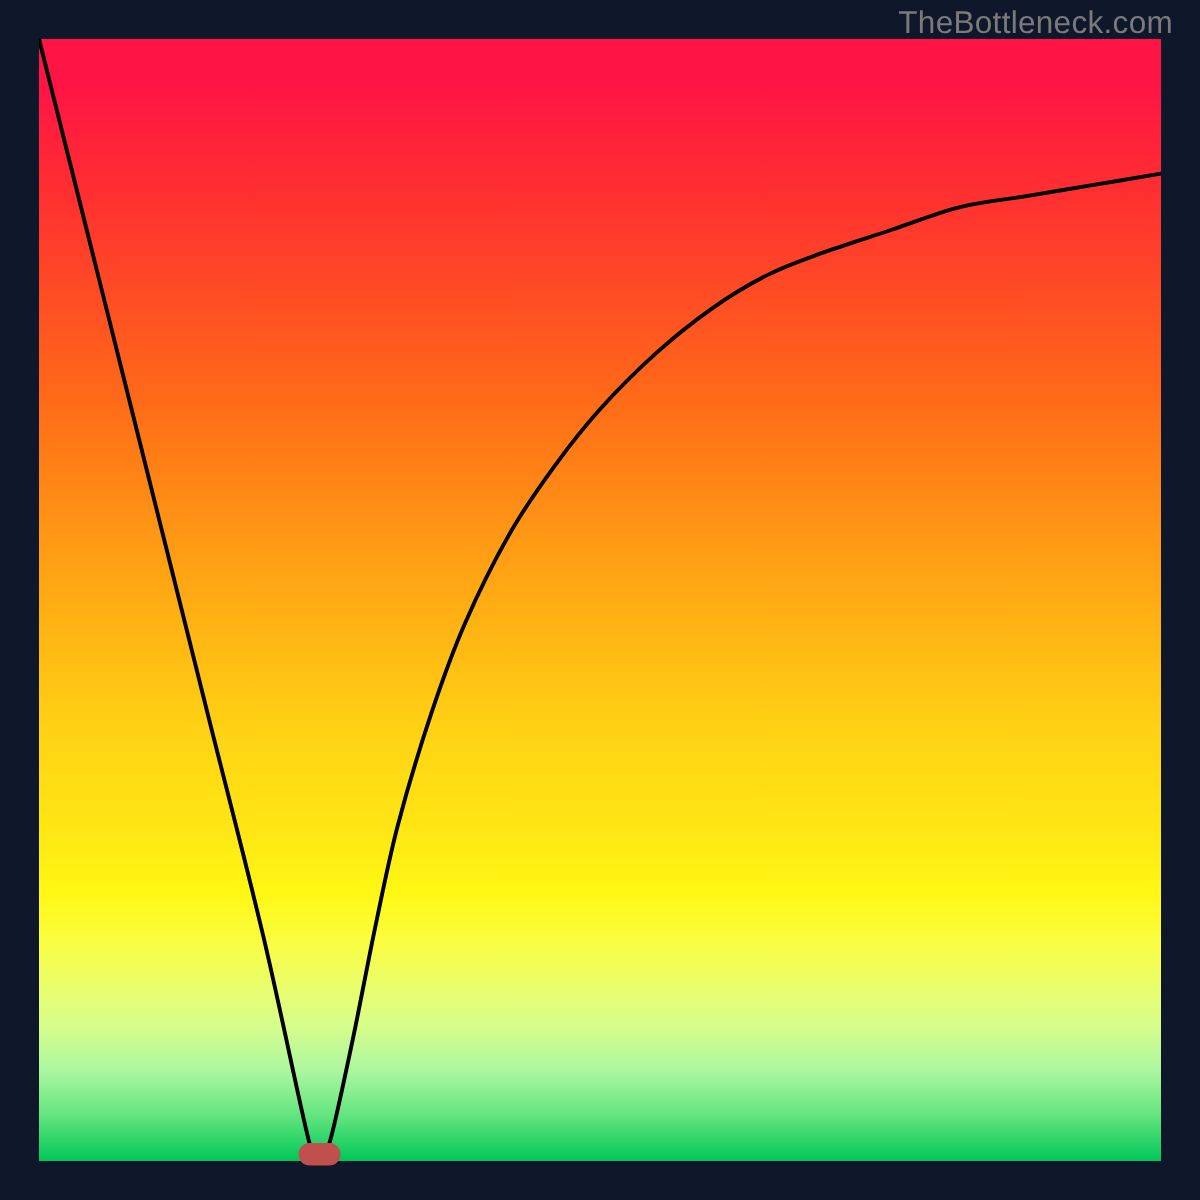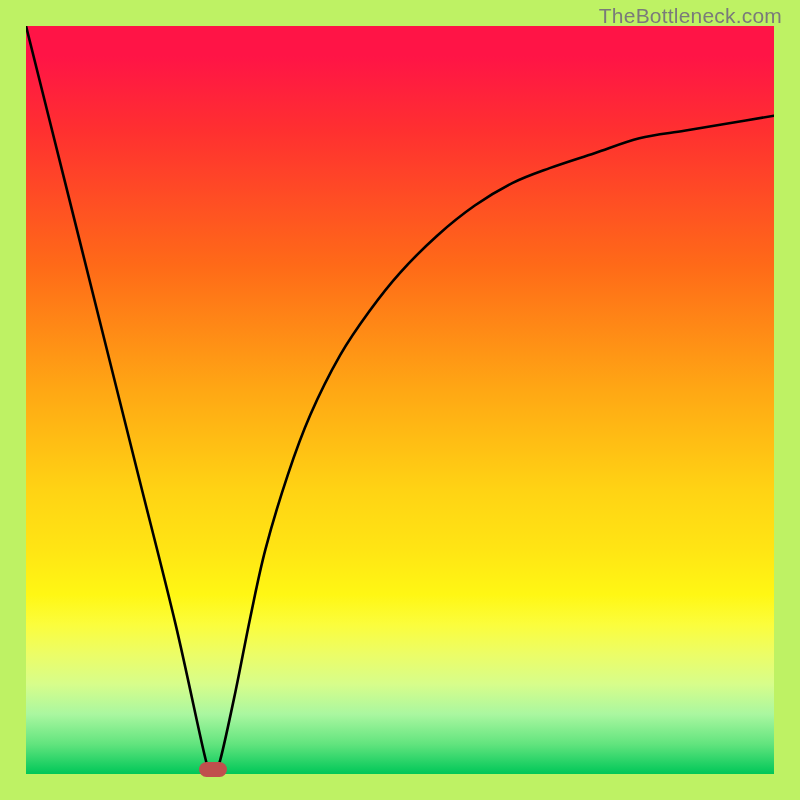--- a/index.html
+++ b/index.html
@@ -8,21 +8,21 @@
     width: 800px;
     height: 800px;
     background: #000;
     overflow: hidden;
     font-family: Arial, Helvetica, sans-serif;
   }
   .stage {
     position: relative;
     width: 800px;
     height: 800px;
-    background: #bef264;
+    background: #0f172a;
   }
   .plot-area {
     position: absolute;
     left: 26px;
     top: 26px;
     width: 748px;
     height: 748px;
   }
   .gradient-bg {
     position: absolute;

